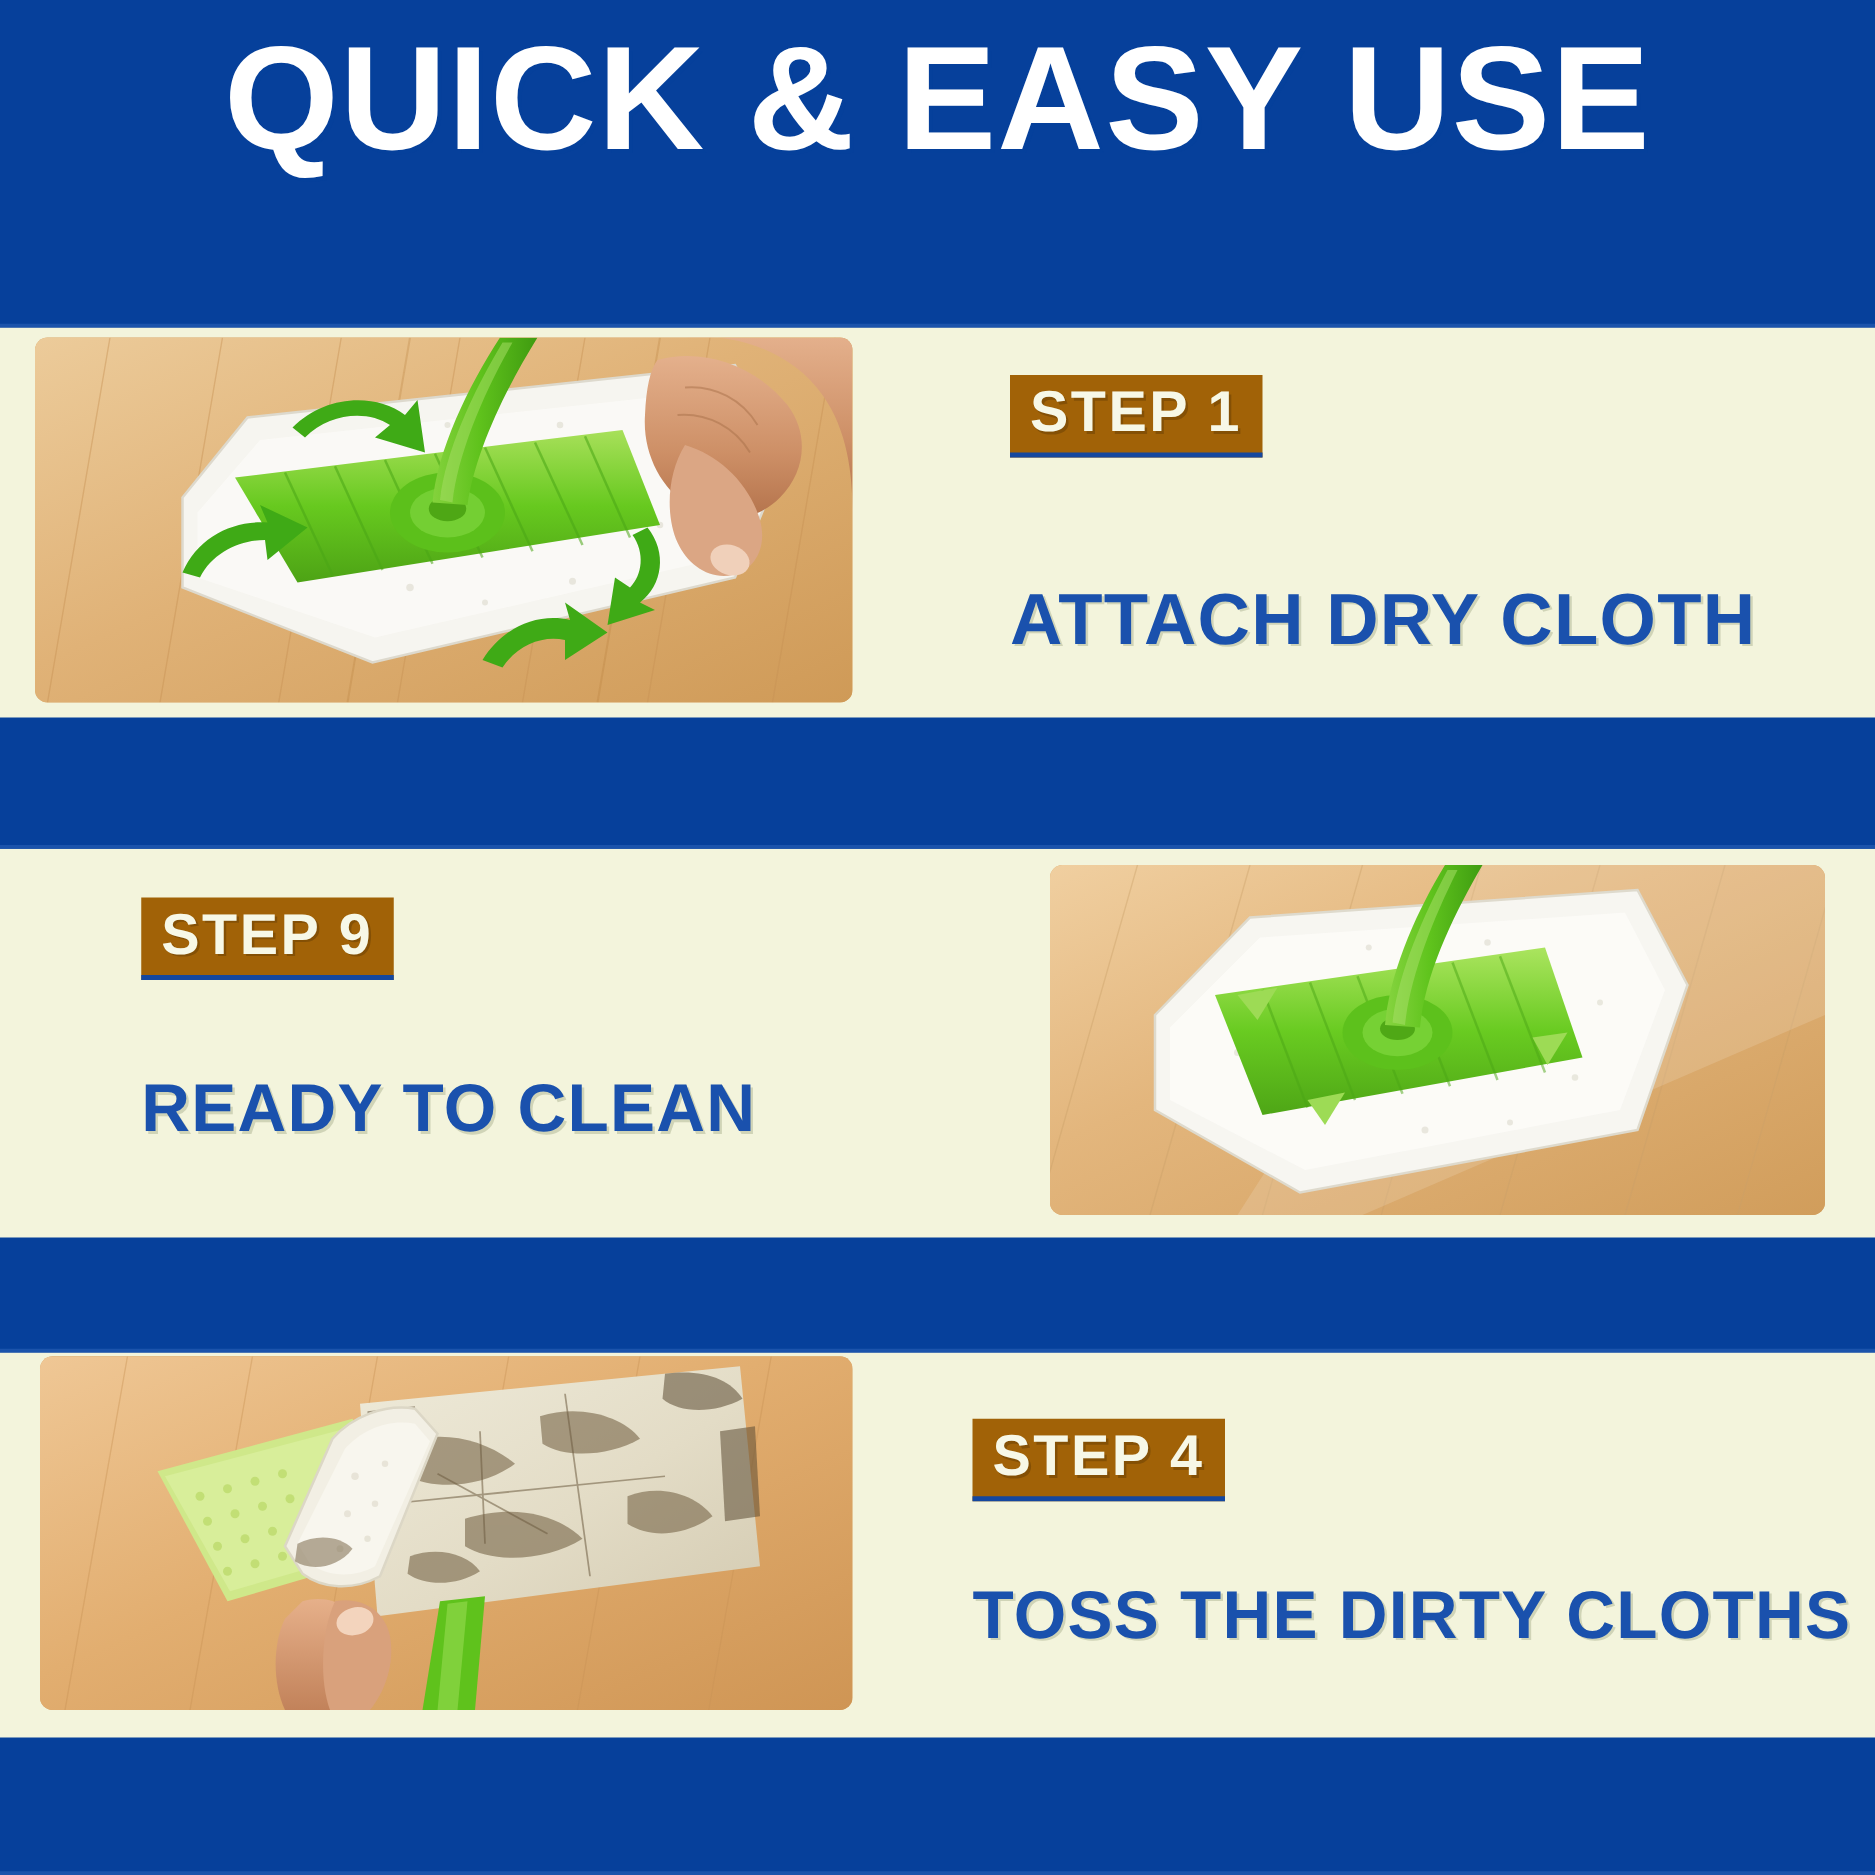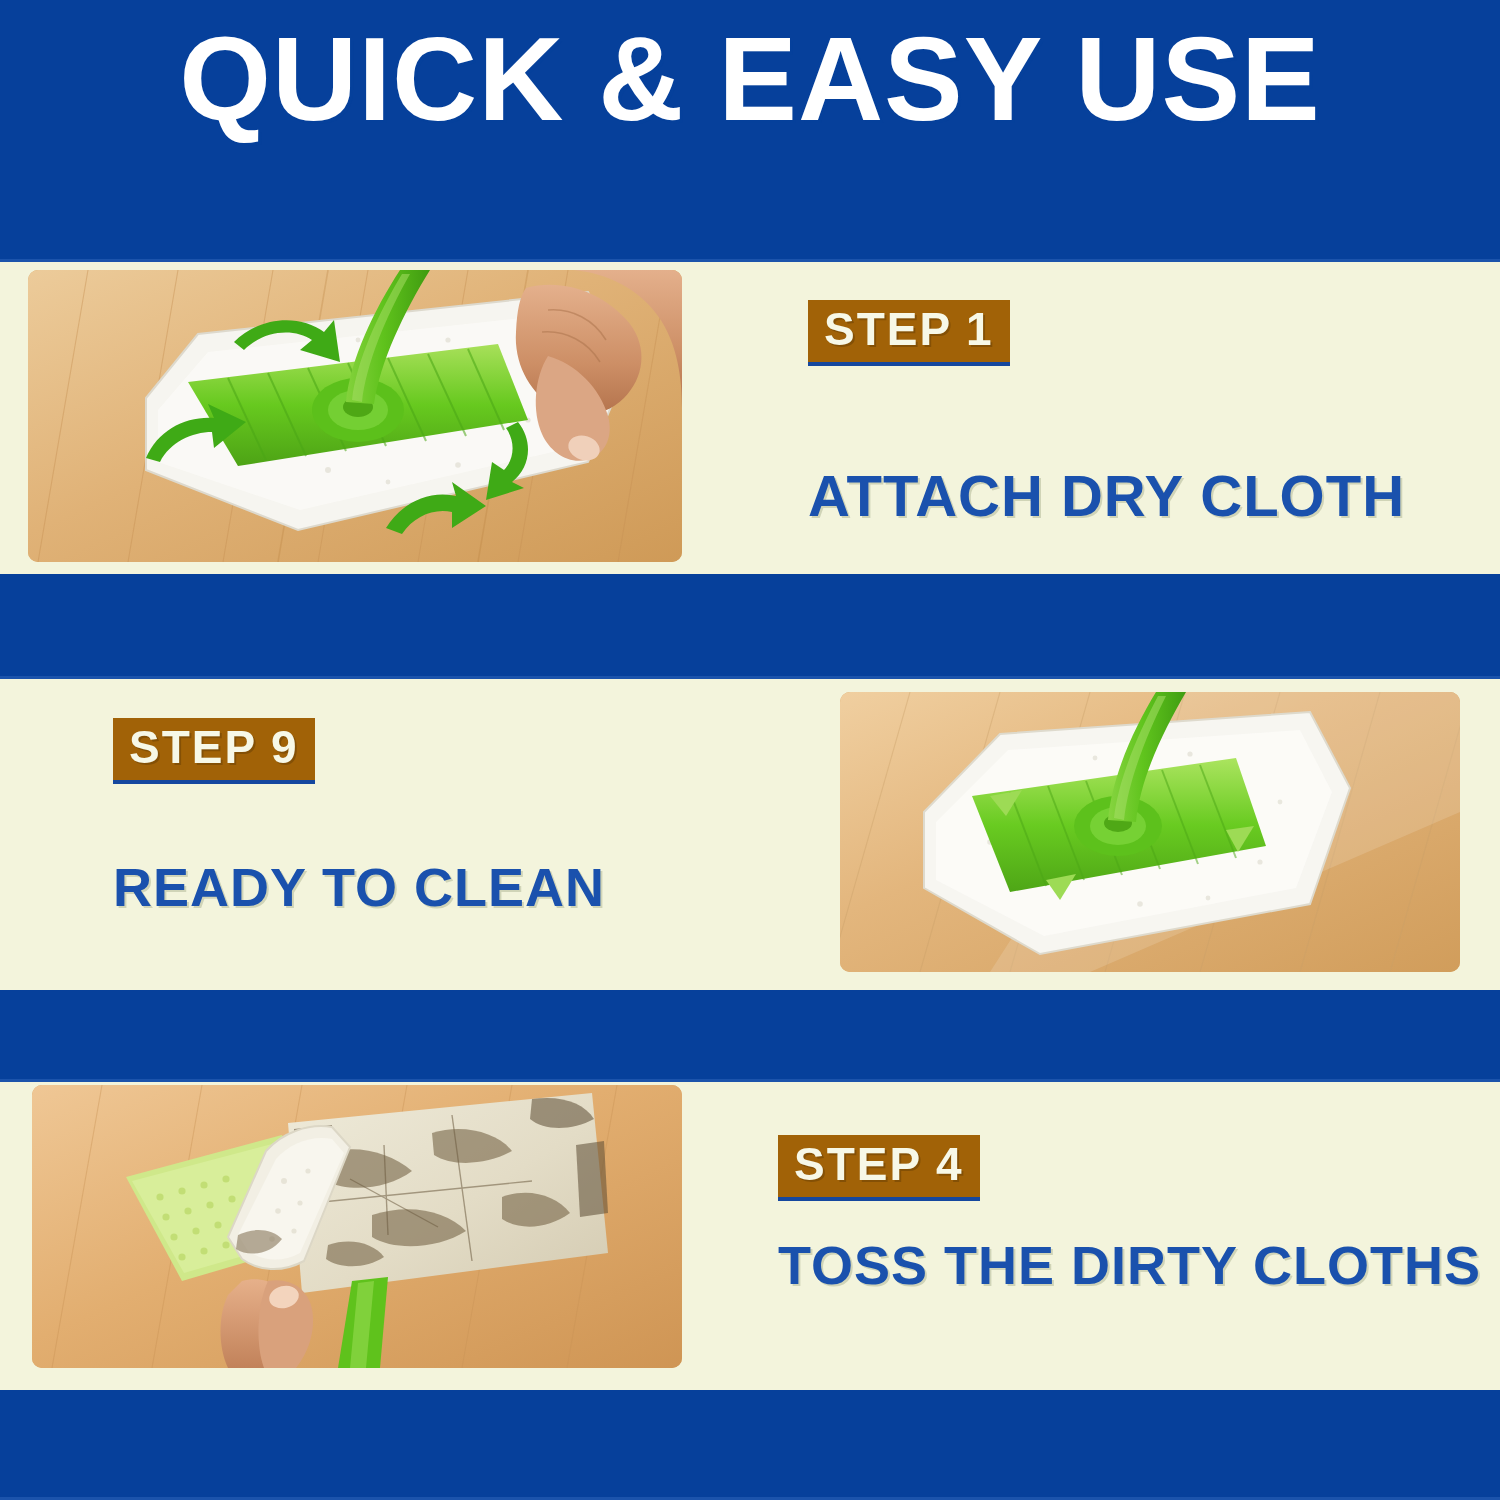--- a/index.html
+++ b/index.html
@@ -78,21 +78,21 @@
     white-space: nowrap;
   }
 
   #step-1-text { top: 300px; left: 808px; }
   #step-1-text .step-caption { font-size: 58px; margin-top: 96px; }
 
   #step-2-text { top: 718px; left: 113px; }
   #step-2-text .step-caption { font-size: 54px; margin-top: 72px; }
 
   #step-3-text { top: 1135px; left: 778px; }
-  #step-3-text .step-caption { font-size: 54px; margin-top: 33px; }
+  #step-3-text .step-caption { font-size: 54px; margin-top: 60px; }
 
   
   .photo {
     position: absolute;
     border-radius: 10px;
     overflow: hidden;
     background: #d9a464;
   }
   #photo-step-1 { left: 28px;  top: 270px;  width: 654px; height: 292px; }
   #photo-step-2 { left: 840px; top: 692px;  width: 620px; height: 280px; }

